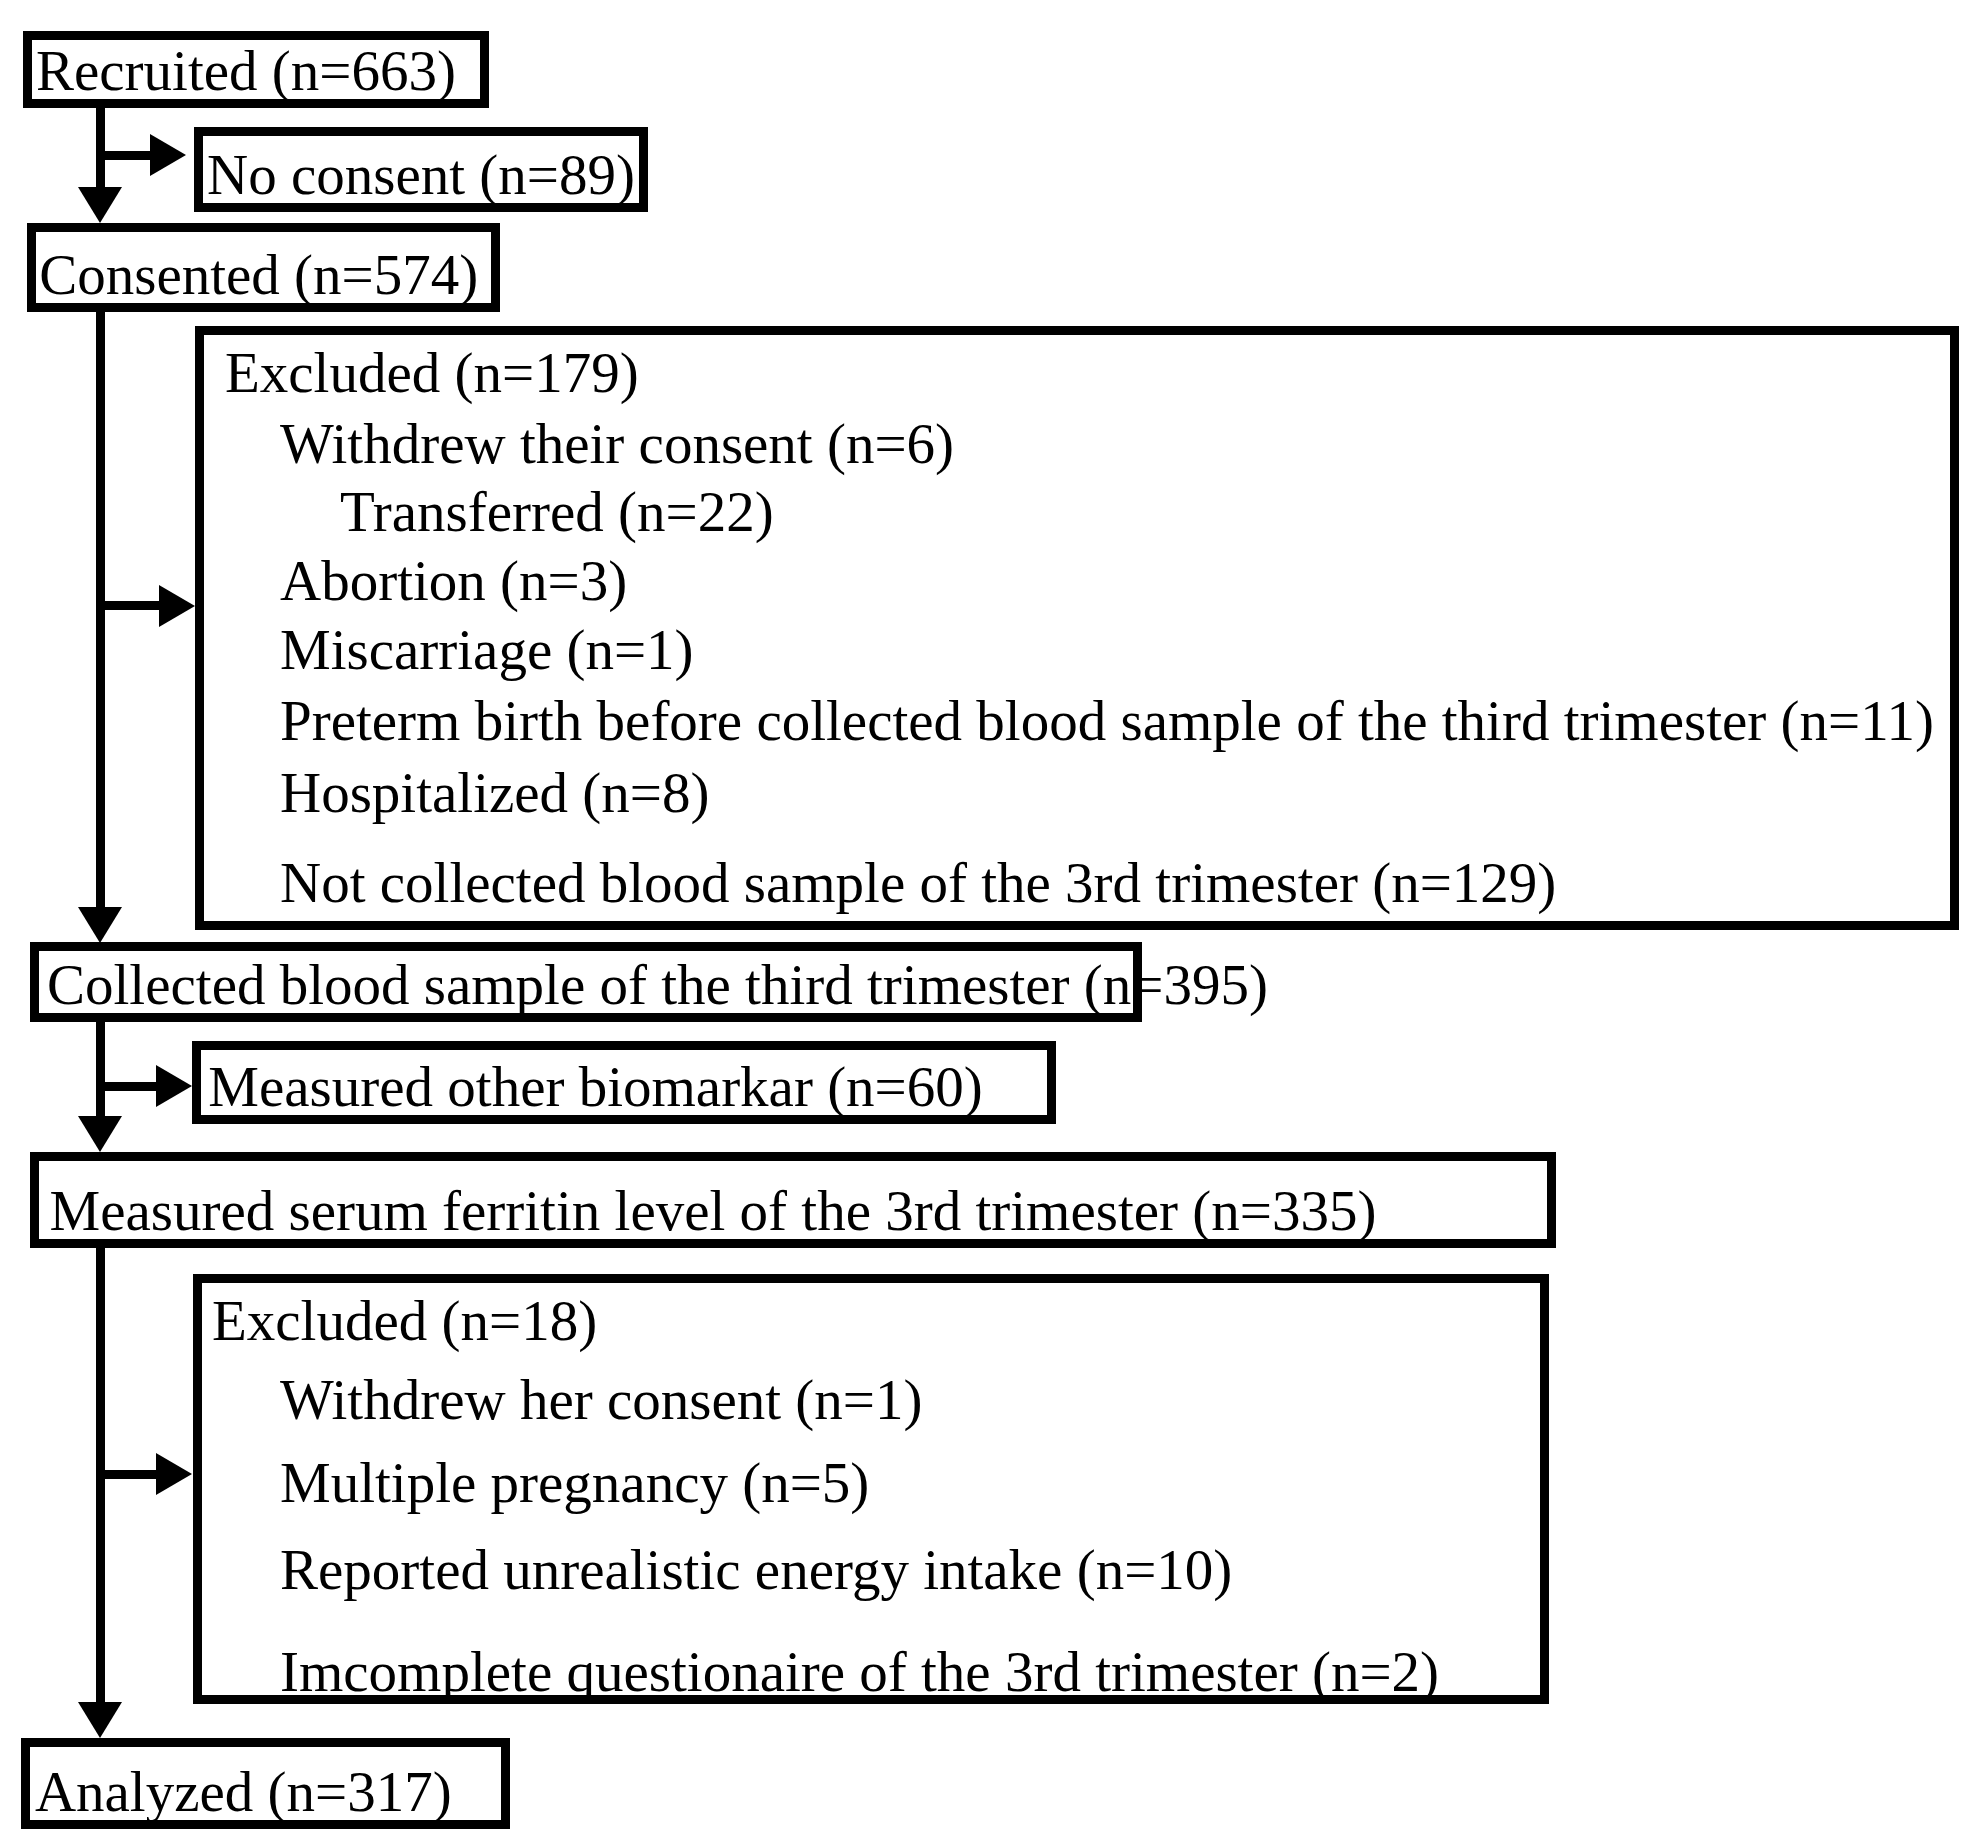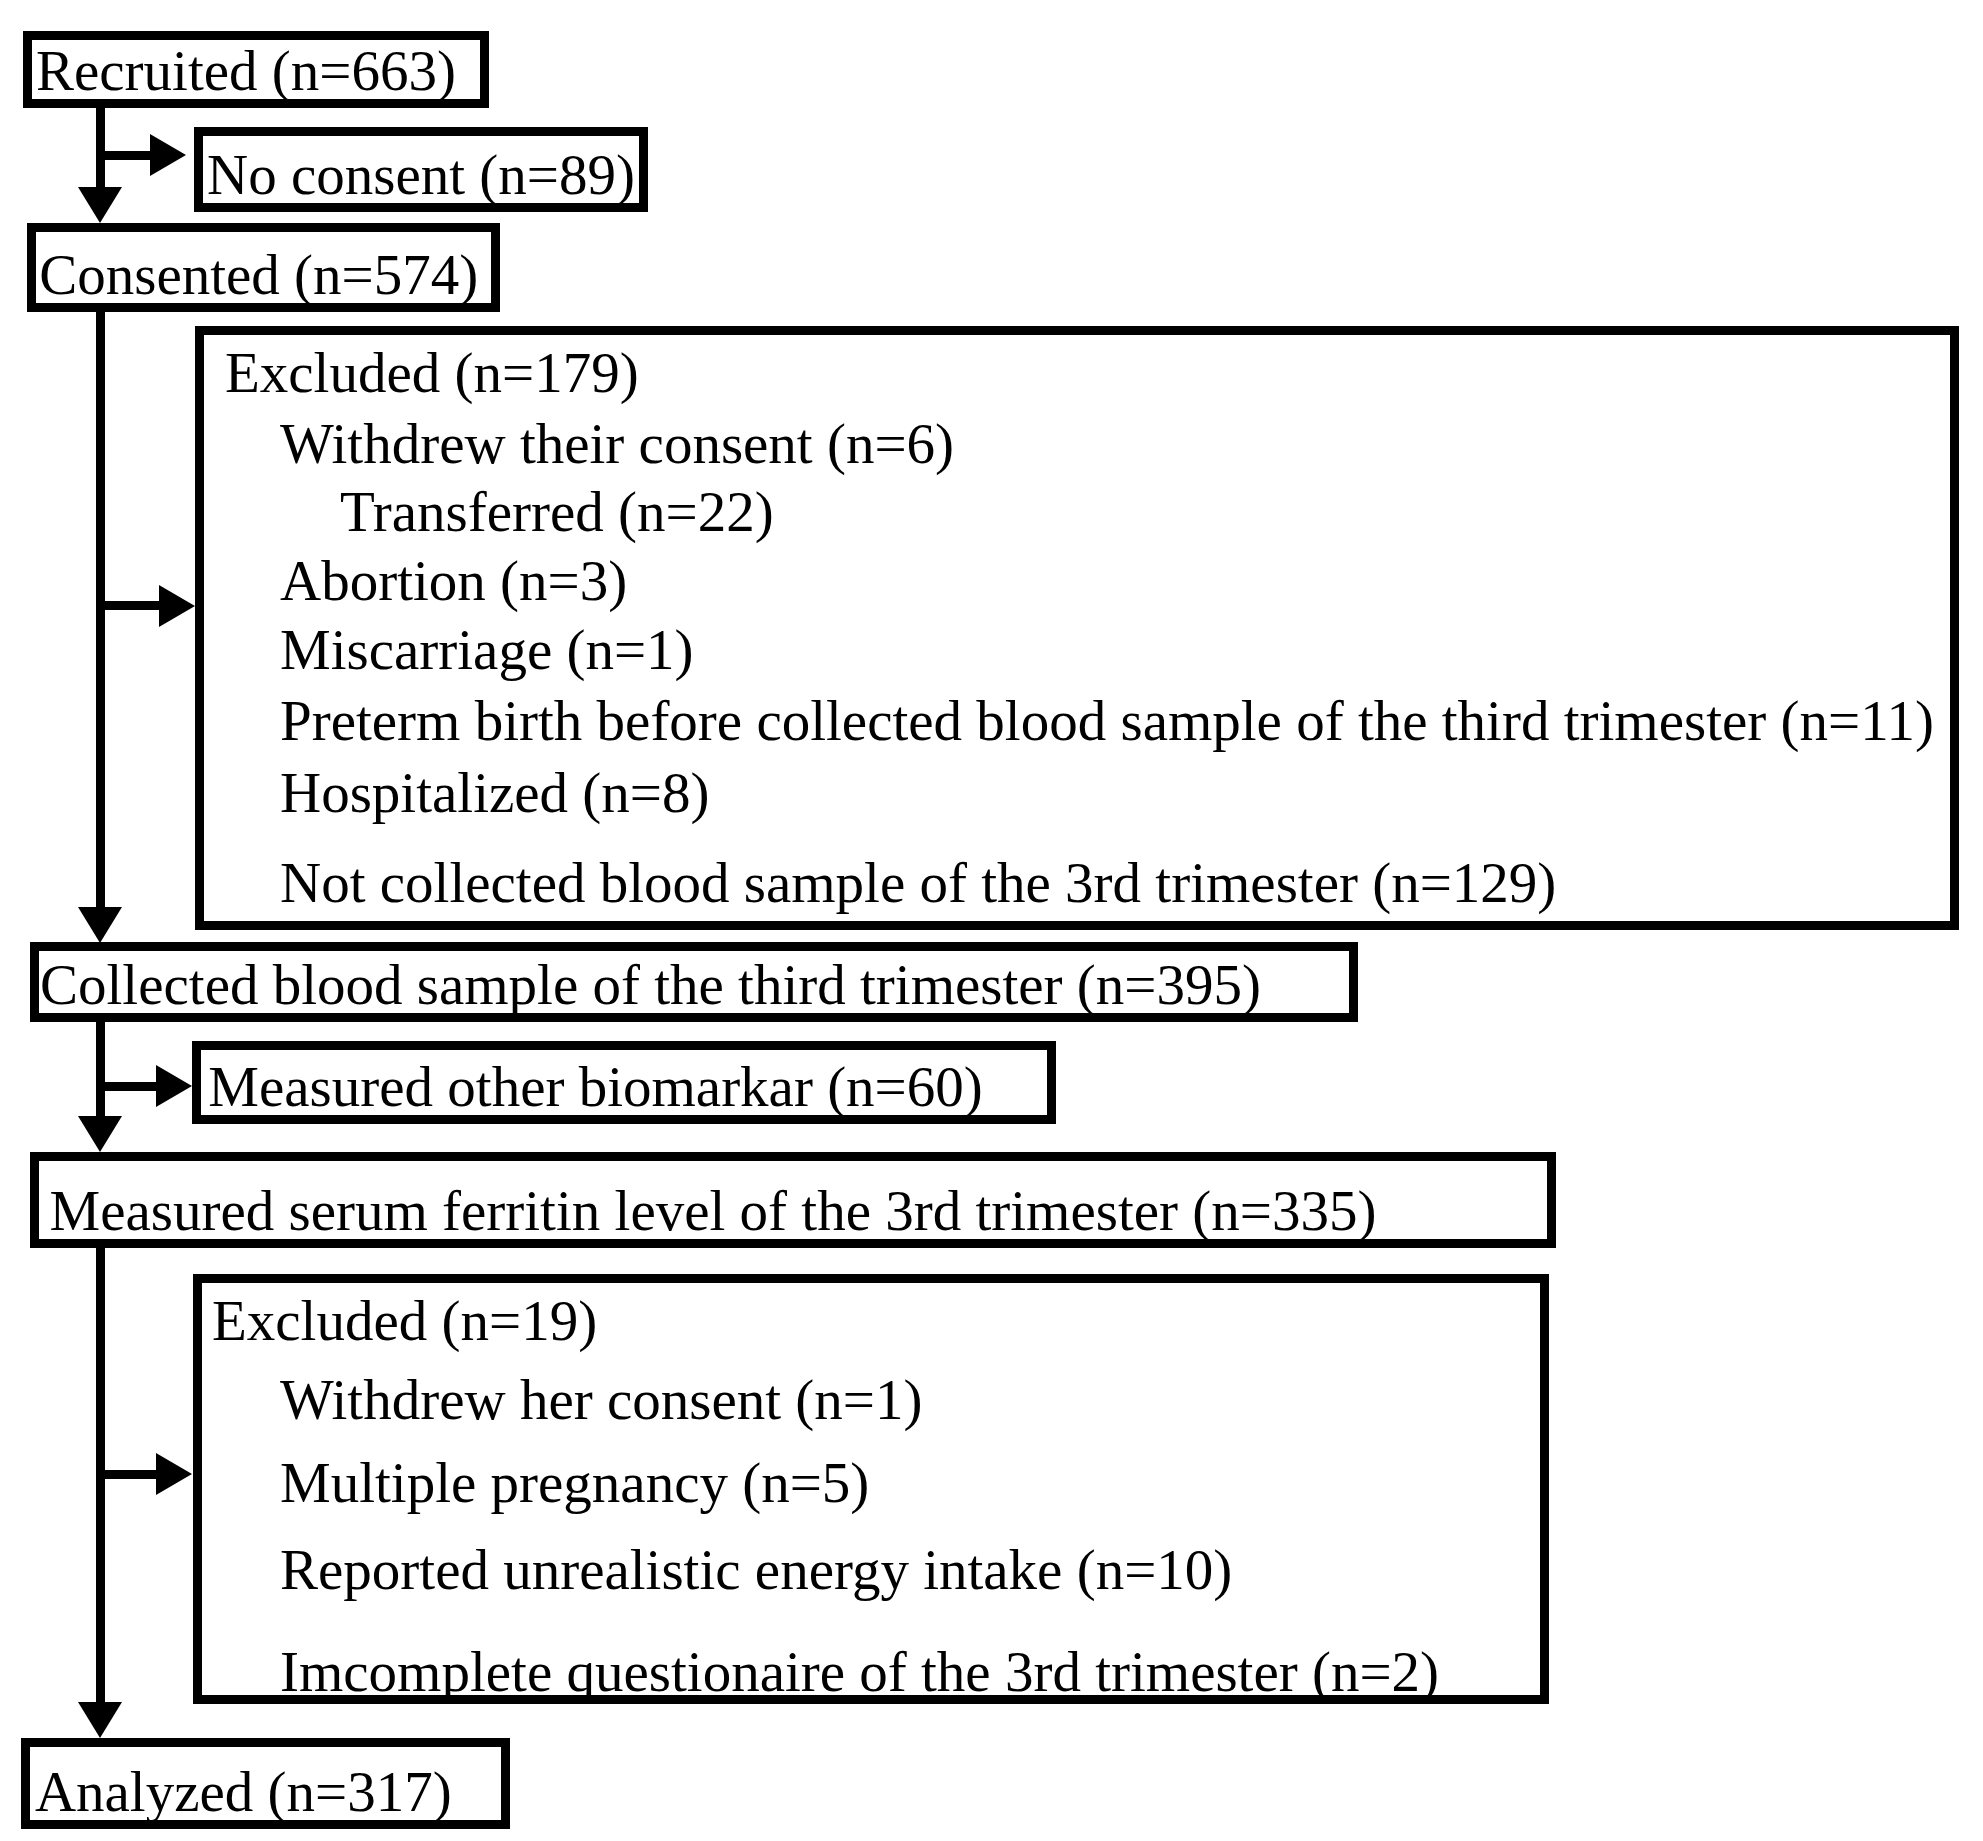--- a/index.html
+++ b/index.html
@@ -94,21 +94,21 @@
   <div class="box" style="left:195px; top:326px; width:1764px; height:604px;"></div>
   <span class="txt" style="left:225px; top:337px;">Excluded (n=179)</span>
   <span class="txt" style="left:280px; top:408px;">Withdrew their consent (n=6)</span>
   <span class="txt" style="left:292px; top:476px;margin-left:48px;">Transferred (n=22)</span>
   <span class="txt" style="left:280px; top:545px;">Abortion (n=3)</span>
   <span class="txt" style="left:280px; top:614px;">Miscarriage (n=1)</span>
   <span class="txt" style="left:280px; top:685px;">Preterm birth before collected blood sample of the third trimester (n=11)</span>
   <span class="txt" style="left:280px; top:757px;">Hospitalized (n=8)</span>
   <span class="txt" style="left:280px; top:847px;">Not collected blood sample of the 3rd trimester (n=129)</span>
 
-  <div class="box" style="left:30px; top:942px; width:1328px; height:80px; padding-left:1px;">
+  <div class="box" style="left:30px; top:942px; width:1112px; height:80px; padding-left:8px;">
     <span class="box-label">Collected blood sample of the third trimester (n=395)</span>
   </div>
 
   <div class="vline" style="left:96px; top:1022px; height:98px;"></div>
   <div class="arrow-down" style="left:78px; top:1116px;"></div>
 
   <div class="hline" style="left:96px; top:1082px; width:62px;"></div>
   <div class="arrow-right" style="left:156px; top:1065px;"></div>
 
   <div class="box" style="left:192px; top:1041px; width:864px; height:83px; padding-left:7.3px;">
@@ -119,21 +119,21 @@
     <span class="box-label">Measured serum ferritin level of the 3rd trimester (n=335)</span>
   </div>
 
   <div class="vline" style="left:96px; top:1248px; height:459px;"></div>
   <div class="arrow-down" style="left:78px; top:1702px;"></div>
 
   <div class="hline" style="left:96px; top:1470px; width:62px;"></div>
   <div class="arrow-right" style="left:156px; top:1453px;"></div>
 
   <div class="box" style="left:193px; top:1274px; width:1356px; height:430px;"></div>
-  <span class="txt" style="left:212px; top:1285px;">Excluded (n=19)</span>
+  <span class="txt" style="left:212px; top:1285px;">Excluded (n=18)</span>
   <span class="txt" style="left:280px; top:1364px;">Withdrew her consent (n=1)</span>
   <span class="txt" style="left:280px; top:1447px;">Multiple pregnancy (n=5)</span>
   <span class="txt" style="left:280px; top:1534px;">Reported unrealistic energy intake (n=10)</span>
   <span class="txt" style="left:280px; top:1620px;margin-top:16px;">Imcomplete questionaire of the 3rd trimester (n=2)</span>
 
   <div class="box" style="left:21px; top:1738px; width:489px; height:91px; padding-left:4.9px;">
     <span class="box-label">Analyzed (n=317)</span>
   </div>
 
 </div>

